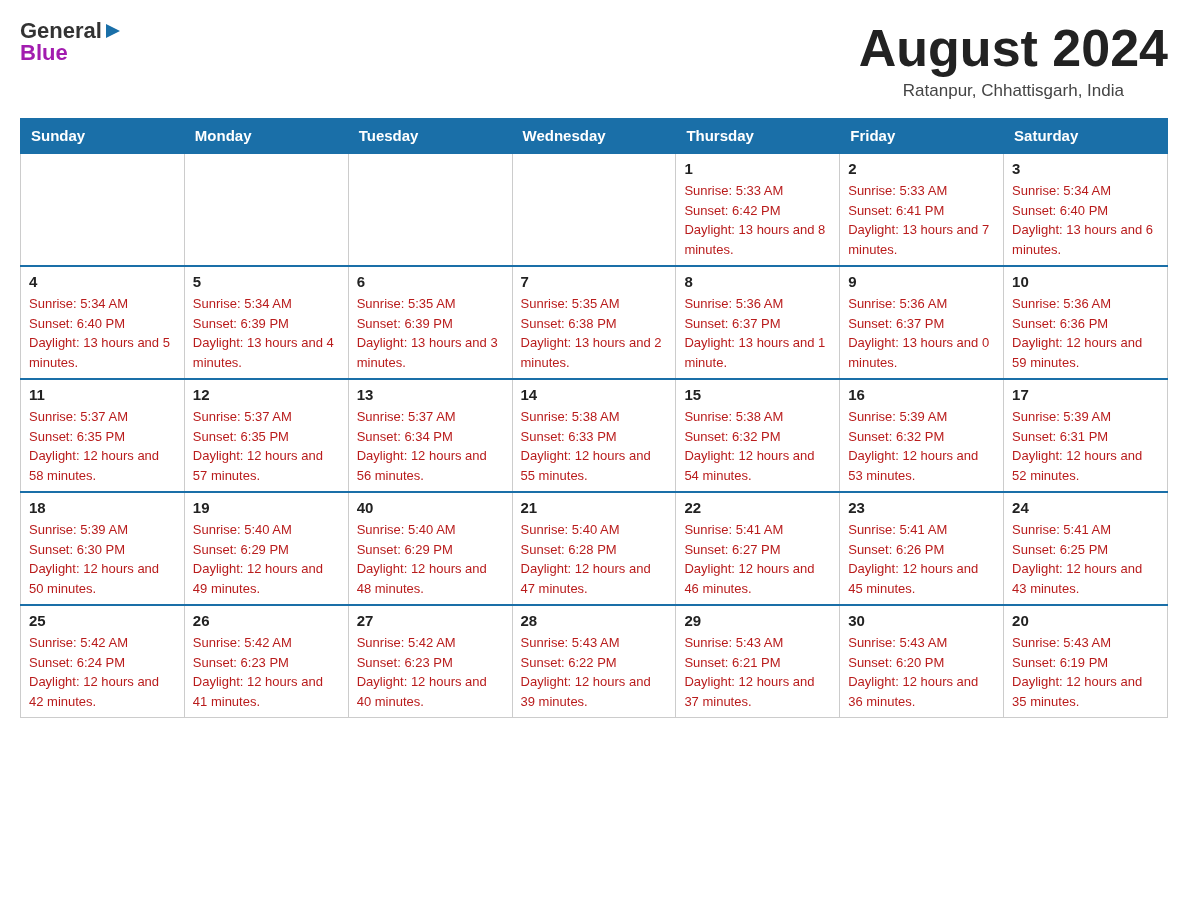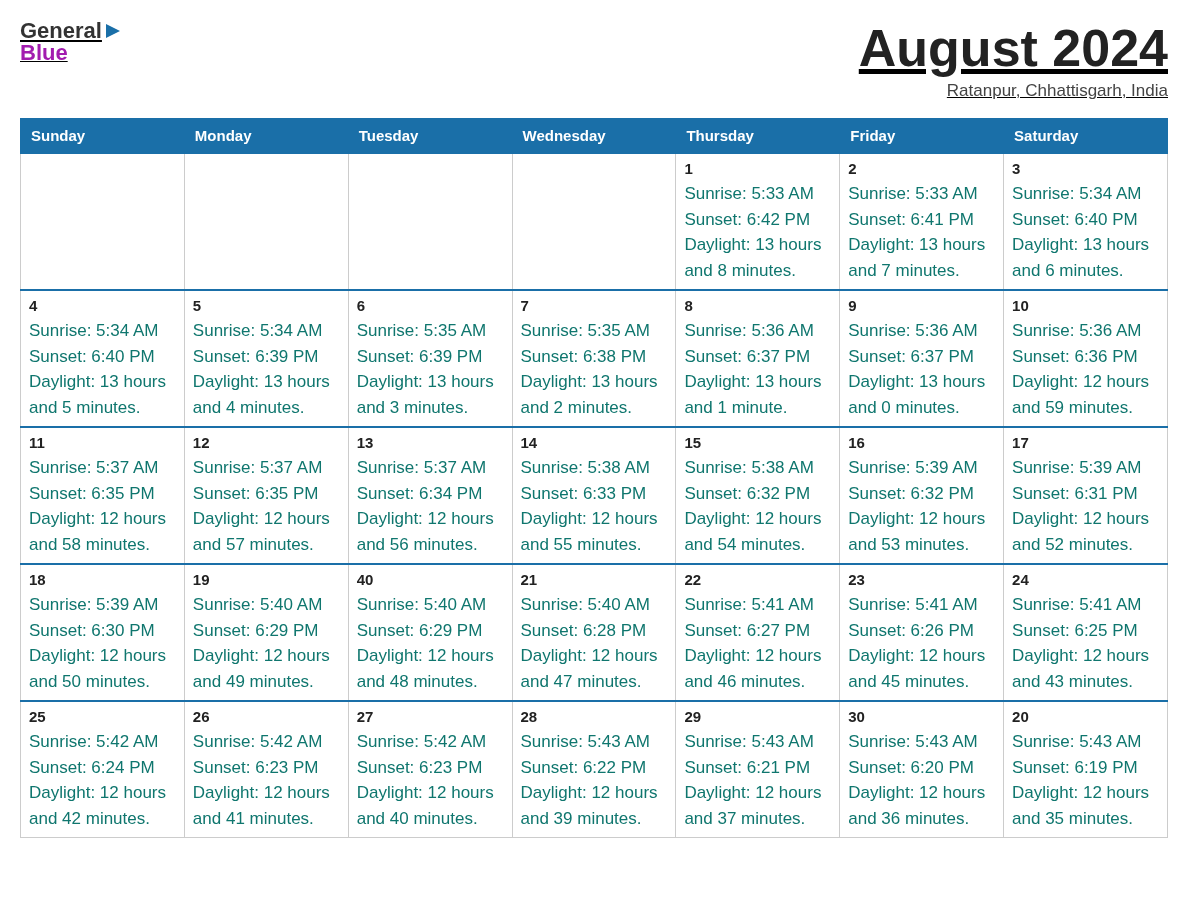--- a/index.html
+++ b/index.html
@@ -8,38 +8,37 @@
       background: #fff;
       padding: 20px;
       width: 1188px;
       min-height: 918px;
     }
     .header {
       display: flex;
       justify-content: space-between;
       align-items: flex-start;
       margin-bottom: 10px;
-      text-decoration: underline;
     }
     .logo {
       display: flex;
       align-items: center;
     }
     .logo-text-general {
       font-size: 22px;
       font-weight: bold;
       color: #333;
     }
     .logo-text-blue {
       font-size: 22px;
       font-weight: bold;
       color: #a21caf;
     }
     .title-block {
-      text-align: right;
+      text-align: center;
     }
     .month-title {
       font-size: 52px;
       font-weight: bold;
       color: #222;
       line-height: 1.1;
     }
     .location {
       font-size: 17px;
       color: #444;
@@ -67,22 +66,22 @@
       min-height: 100px;
     }
     .day-number {
       font-size: 15px;
       font-weight: bold;
       color: #222;
       display: block;
       margin-bottom: 4px;
     }
     .day-info {
-      font-size: 17px;
-      color: #0f766e;
+      font-size: 13px;
+      color: #b91c1c;
       line-height: 1.5;
     }
     .empty-cell {
       background: #fff;
     }
     tr.week-row td {
       border-top: 2px solid #1a6fa8;
     }
     
     .logo-icon {

